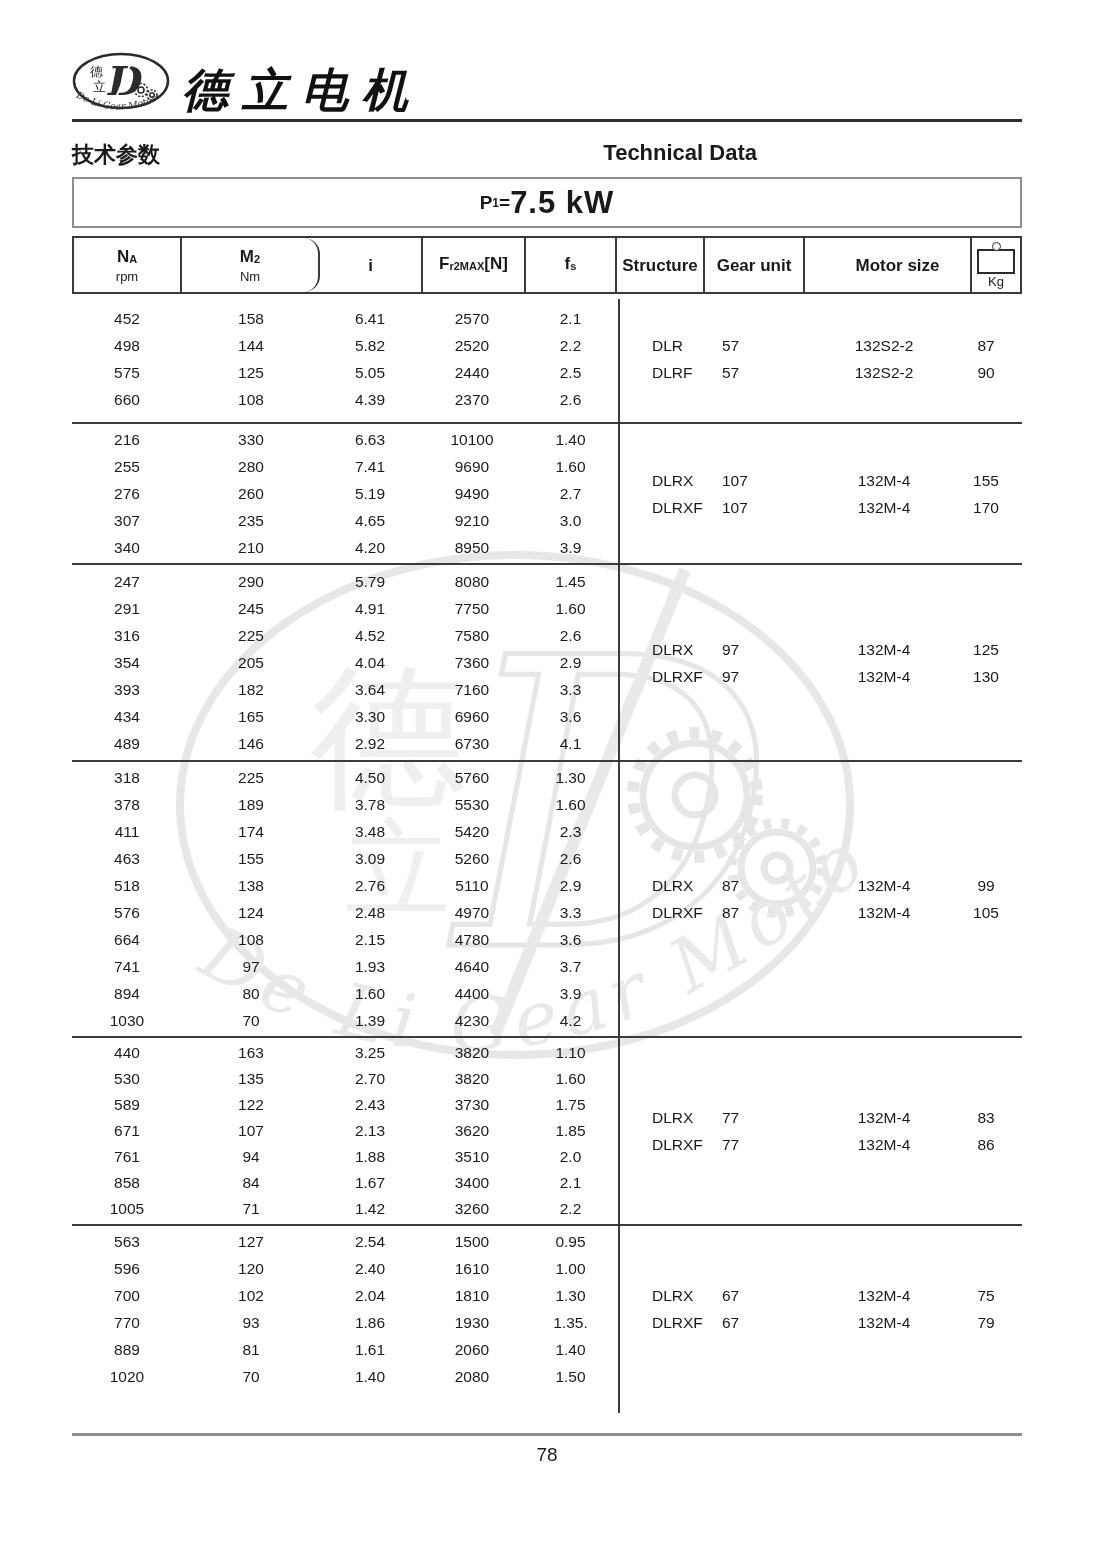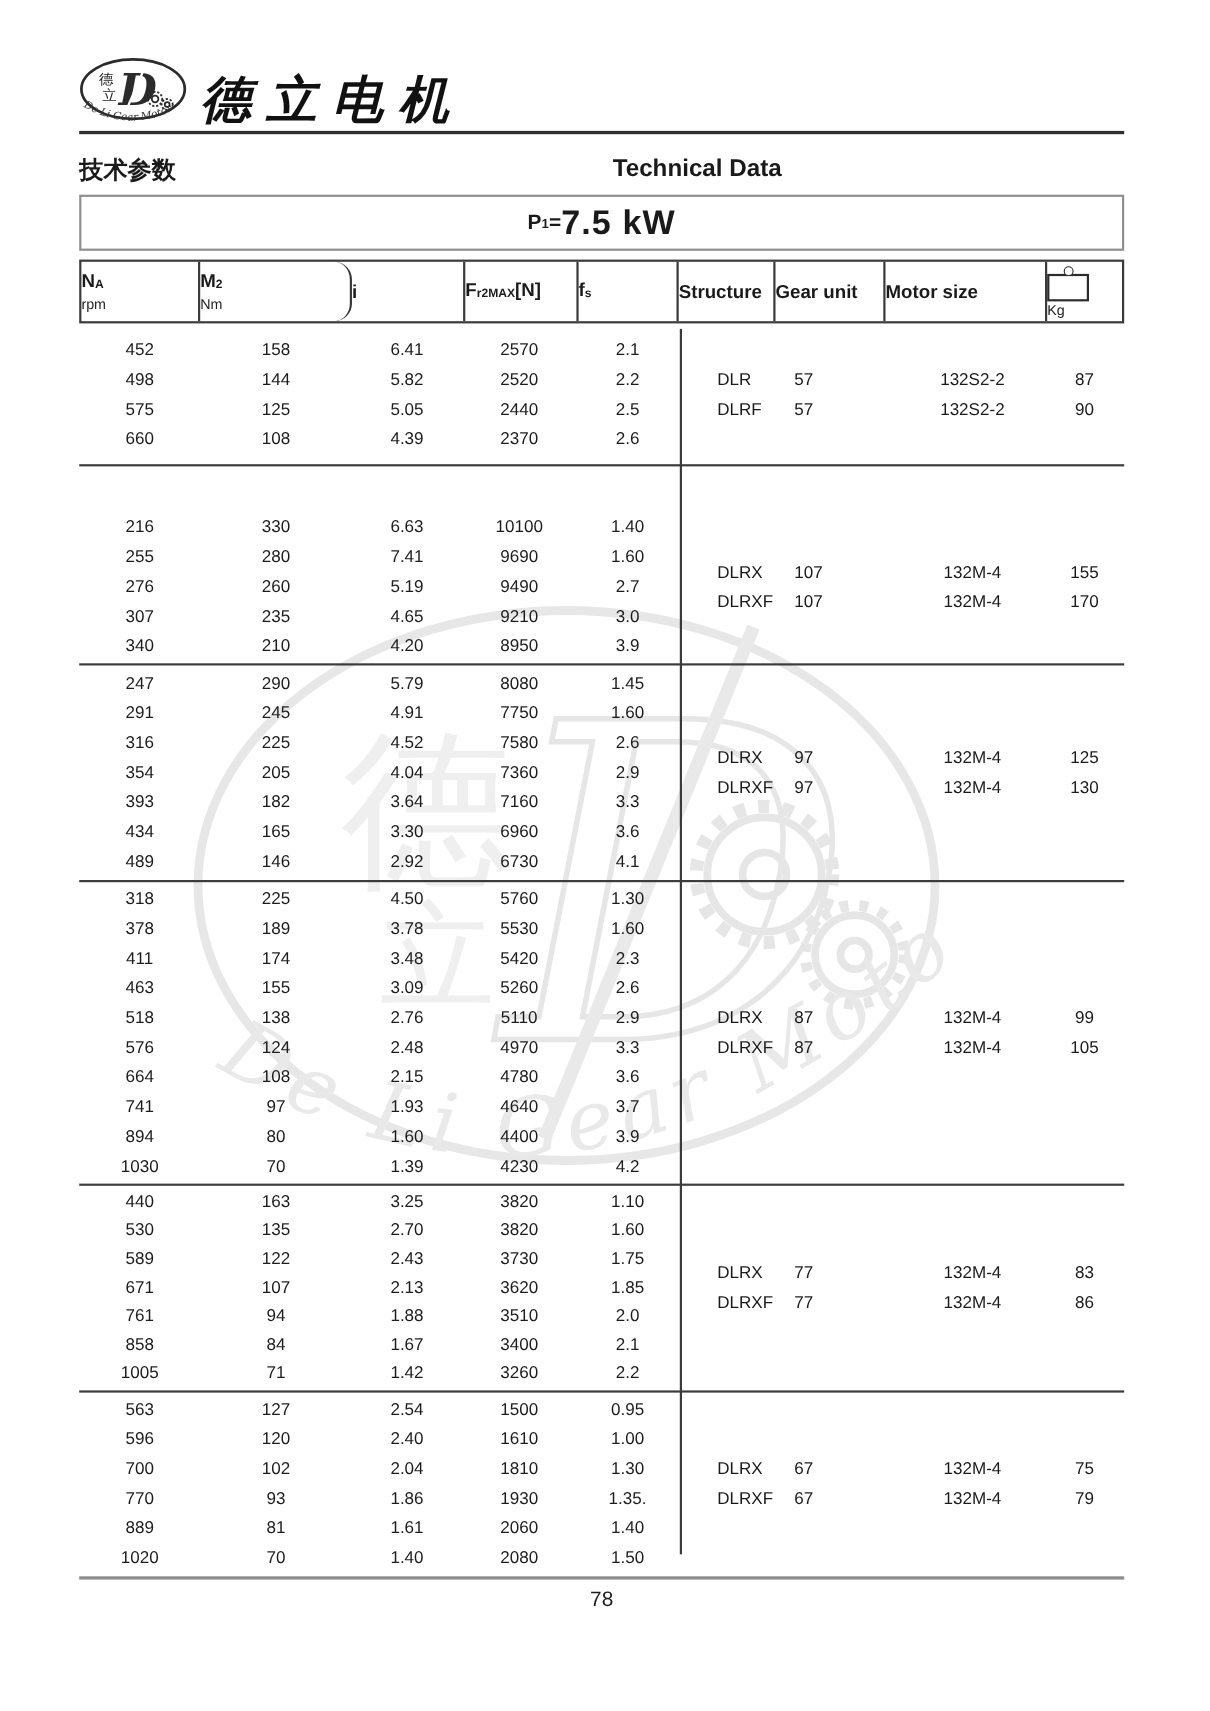--- a/index.html
+++ b/index.html
@@ -10,52 +10,52 @@
   .watermark{position:absolute;left:165px;top:550px;z-index:0;}
 
   
   .brand-logo{position:absolute;left:68px;top:50px;z-index:2;}
   .brand-name{position:absolute;left:182px;top:60px;z-index:2;
               font-family:"DejaVu Serif", serif;font-weight:bold;font-style:italic;
               font-size:46px;letter-spacing:14px;color:#111;}
   .top-rule{position:absolute;left:72px;top:119px;width:950px;height:3px;background:#2e2e2e;z-index:2;}
 
   .sub-cn{position:absolute;left:72px;top:140px;font-size:22px;font-weight:bold;z-index:2;}
-  .sub-en{position:absolute;left:557px;top:140px;width:200px;text-align:left;
+  .sub-en{position:absolute;left:557px;top:140px;width:200px;text-align:right;
           font-size:22px;font-weight:bold;z-index:2;}
 
   
   .power-box{position:absolute;left:72px;top:177px;width:950px;height:51px;box-sizing:border-box;
              border:2px solid #8f8f8f;display:flex;align-items:center;justify-content:center;z-index:2;background:transparent;}
   .p-small{font-size:19px;font-weight:bold;}
   .p-sub{font-size:12px;font-weight:bold;vertical-align:-2px;}
   .p-big{font-size:31px;font-weight:bold;letter-spacing:1px;}
 
   
   .col-header{position:absolute;left:72px;top:236px;width:950px;height:58px;box-sizing:border-box;
               border:2px solid #3a3a3a;display:flex;z-index:2;}
   .hcell{box-sizing:border-box;border-right:2px solid #3a3a3a;display:flex;flex-direction:column;
-         justify-content:center;}
+         align-items:center;justify-content:center;}
   .hcell:last-child{border-right:none;}
   .hmain{font-size:17px;font-weight:bold;line-height:19px;}
   .hsub{font-size:11px;font-weight:bold;vertical-align:-1px;}
   .hunit{font-size:13px;line-height:15px;color:#222;}
   .w-na{width:108px;} .w-m2{width:138px;border-radius:16px;} .w-i{width:103px;} .w-fr{width:103px;}
-  .w-fs{width:91px;} .w-st{width:88px;} .w-gu{width:100px;} .w-ms{width:147px;} .w-kg{flex:1;}
+  .w-fs{width:91px;} .w-st{width:88px;} .w-gu{width:100px;} .w-ms{width:147px;margin-left:20px;} .w-kg{flex:1;}
   .weight-glyph{width:34px;height:21px;border:2px solid #2c2c2c;margin-top:8px;position:relative;}
   .weight-glyph:before{content:"";position:absolute;left:50%;top:-9px;margin-left:-4px;width:7px;height:7px;
                        border:1.5px solid #2c2c2c;border-radius:50%;background:#fff;}
 
   
   .data-area{position:absolute;left:72px;top:296px;width:950px;z-index:1;}
   .v-divider{position:absolute;left:546px;top:3px;height:1114px;width:0;border-left:2px solid #3a3a3a;}
   .group{position:relative;}
   .row{display:grid;grid-template-columns:110px 138px 100px 104px 93px;align-items:center;}
   .cell{text-align:center;font-size:15.5px;color:#1c1c1c;}
-  .g1{padding:9px 0;} .g2{padding:2px 0;margin-top:40px;} .g3{padding:3px 0;}
+  .g1{padding:9px 0;} .g2{padding:2px 0;} .g3{padding:3px 0;}
   .g4{padding:2px 0;} .g5{padding:2px 0;} .g6{padding:2px 0;}
   .group .row{height:27px;} .g5 .row{height:26px;}
   .sep{height:2px;background:#3c3c3c;}
   .struct{position:absolute;left:545px;top:0;bottom:0;width:405px;display:flex;
           flex-direction:column;justify-content:center;}
   .srow{position:relative;height:27px;line-height:27px;font-size:15.5px;}
   .sname{position:absolute;left:35px;width:95px;text-align:left;}
   .sgear{position:absolute;left:105px;width:70px;}
   .smotor{position:absolute;left:212px;width:110px;text-align:center;}
   .skg{position:absolute;left:333px;width:72px;text-align:center;}

